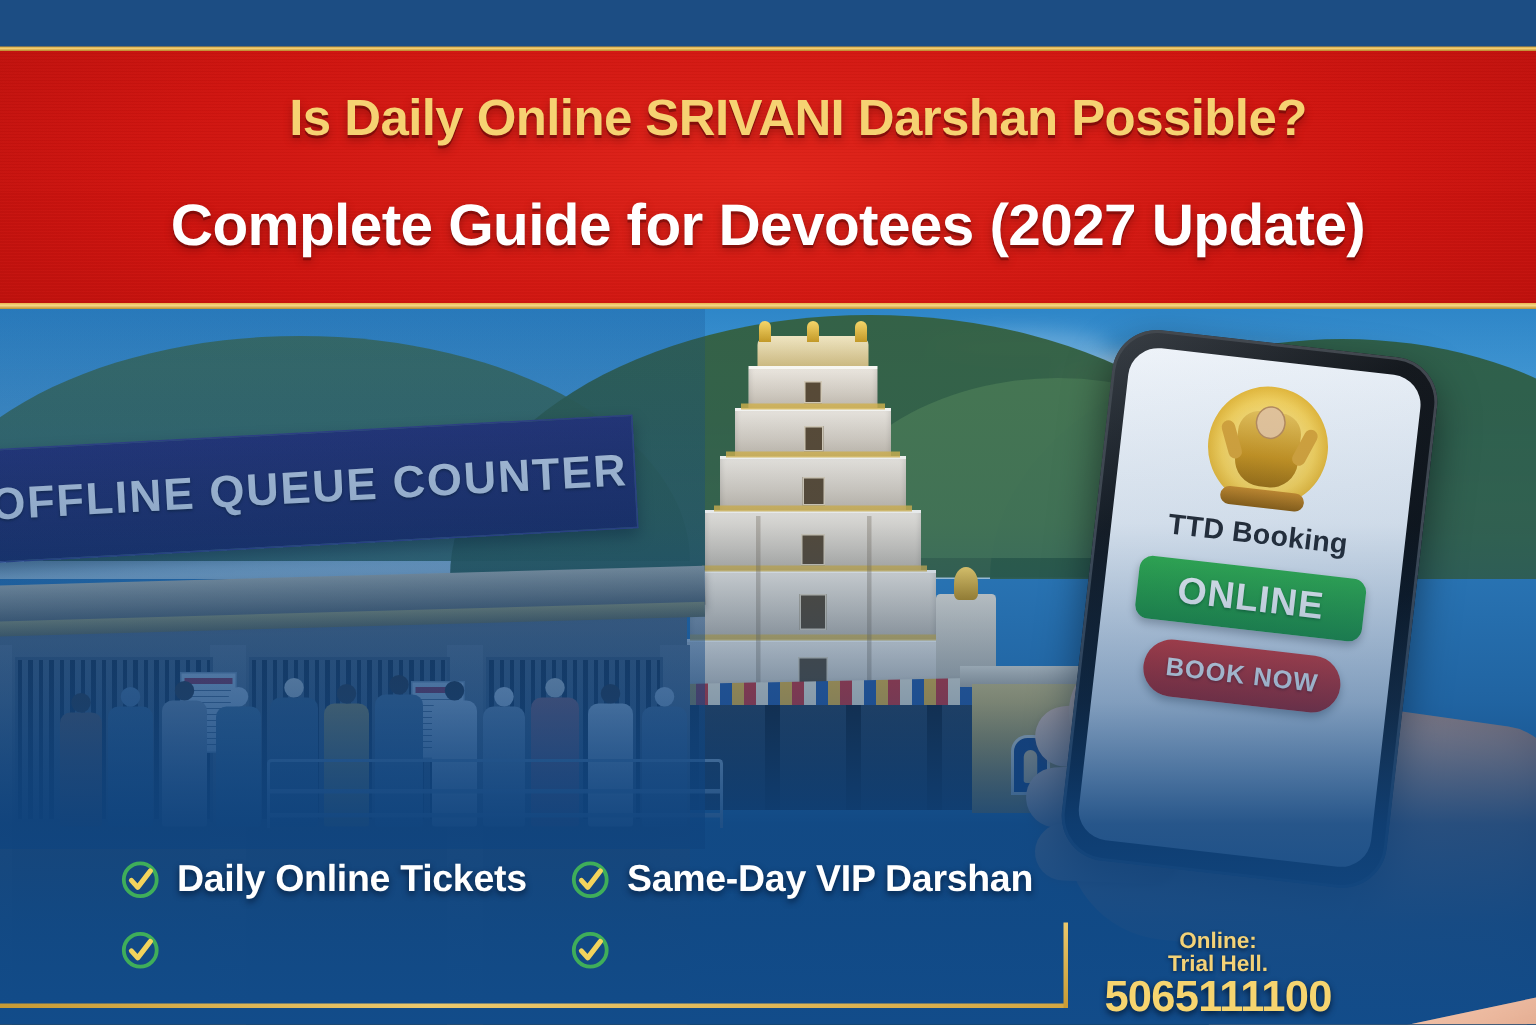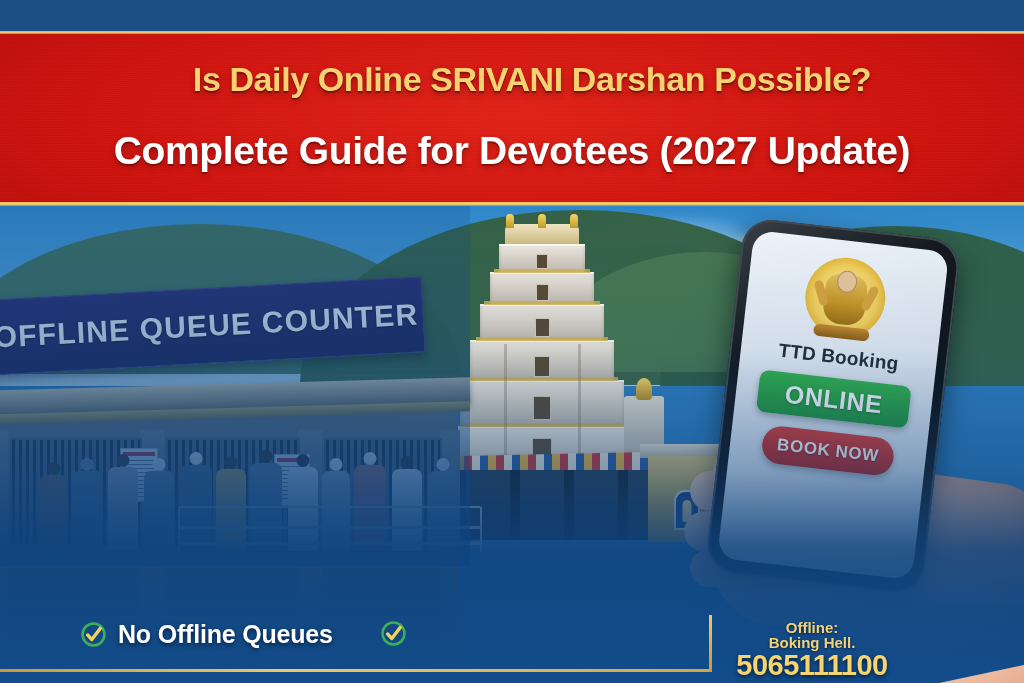--- a/index.html
+++ b/index.html
@@ -545,44 +545,61 @@
         </div>
       </div>
     </div>
 
     <div class="blue-tint"></div>
     <div class="arm-fg"></div>
   </div>
 
   <div class="features">
 
-
+    <div class="feat f1">
+      <span class="ico">
+        <svg viewBox="0 0 32 32" width="27" height="27">
+          <circle cx="16" cy="16" r="13" fill="none" stroke="#3FAE5A" stroke-width="3"></circle>
+          <path d="M9 16.5 L14 22 L24 9" fill="none" stroke="#F3D35C" stroke-width="4" stroke-linecap="round" stroke-linejoin="round"></path>
+        </svg>
+      </span>
+      <span class="txt">Daily Online Tickets</span>
+    </div>
+
+    <div class="feat f2">
+      <span class="ico">
+        <svg viewBox="0 0 32 32" width="27" height="27">
+          <circle cx="16" cy="16" r="13" fill="none" stroke="#3FAE5A" stroke-width="3"></circle>
+          <path d="M9 16.5 L14 22 L24 9" fill="none" stroke="#F3D35C" stroke-width="4" stroke-linecap="round" stroke-linejoin="round"></path>
+        </svg>
+      </span>
+      <span class="txt">Same-Day VIP Darshan</span>
+    </div>
 
     <div class="feat f3">
       <span class="ico">
         <svg viewBox="0 0 32 32" width="27" height="27">
           <circle cx="16" cy="16" r="13" fill="none" stroke="#3FAE5A" stroke-width="3"></circle>
           <path d="M9 16.5 L14 22 L24 9" fill="none" stroke="#F3D35C" stroke-width="4" stroke-linecap="round" stroke-linejoin="round"></path>
         </svg>
       </span>
-      <span class="txt">No Offline Queues</span>
     </div>
 
     <div class="feat f4">
       <span class="ico">
         <svg viewBox="0 0 32 32" width="27" height="27">
           <circle cx="16" cy="16" r="13" fill="none" stroke="#3FAE5A" stroke-width="3"></circle>
           <path d="M9 16.5 L14 22 L24 9" fill="none" stroke="#F3D35C" stroke-width="4" stroke-linecap="round" stroke-linejoin="round"></path>
         </svg>
       </span>
     </div>
 
     <div class="rule-h"></div>
     <div class="rule-v"></div>
 
     <div class="contact">
-      <div class="c1">Offline:</div>
-      <div class="c2">Boking Hell.</div>
+      <div class="c1">Online:</div>
+      <div class="c2">Trial Hell.</div>
       <div class="c3">5065111100</div>
     </div>
   </div>
 
 </div>
 
 </body></html>

